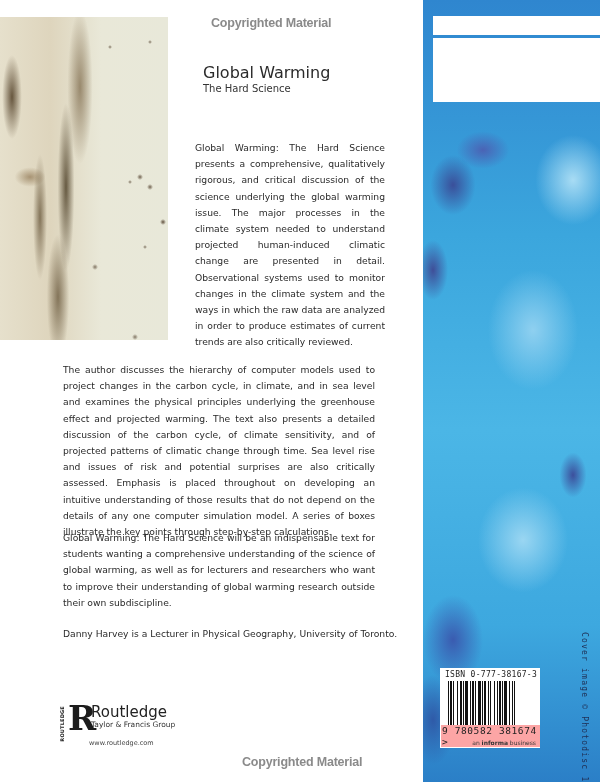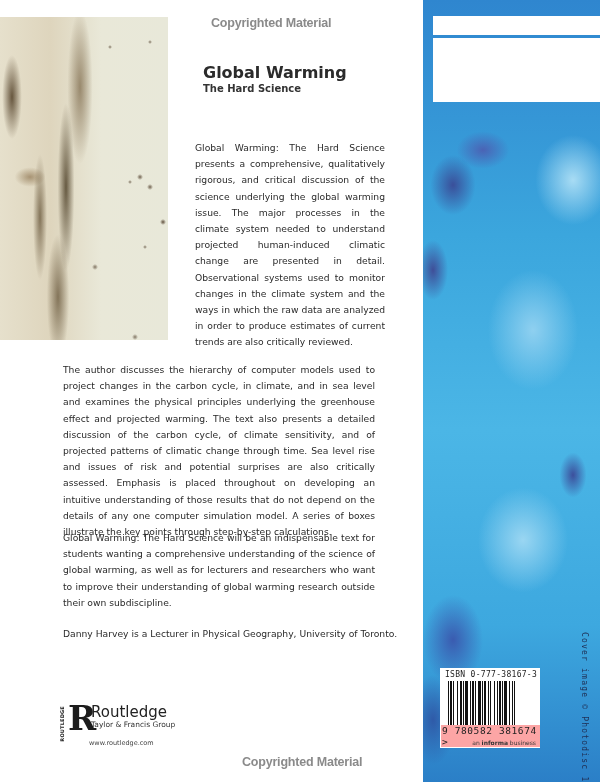--- a/index.html
+++ b/index.html
@@ -57,21 +57,21 @@
   .stripe2 { position:absolute; left:433px; top:38px; width:167px; height:64px; background:#ffffff; }
 
   .credit {
     position:absolute; left:577px; top:632px; width:120px;
     transform-origin:0 0; transform:rotate(90deg) translateY(-12px);
     font-size:8px; letter-spacing:1.2px; color:#1f2f55; white-space:nowrap;
     font-family:"DejaVu Sans Mono", monospace;
   }
 
   
-  .title-block { position:absolute; left:203px; top:63px;font-weight:bold; }
+  .title-block { position:absolute; left:203px; top:63px; }
   .title { font-size:16px; color:#2b2b2b; margin:0; line-height:19px; }
   .subtitle { font-size:10px; color:#333; line-height:13px; }
   .author { font-size:15px; color:#2b2b2b; line-height:19px; letter-spacing:0.3px; }
 
   .para {
     position:absolute; font-size:9.2px; line-height:16.2px; color:#2a2a2a;
     text-align:justify; margin:0;
   }
   .p1 { left:195px; top:140px; width:190px; }
   .p2 { left:63px; top:362px; width:312px; }

